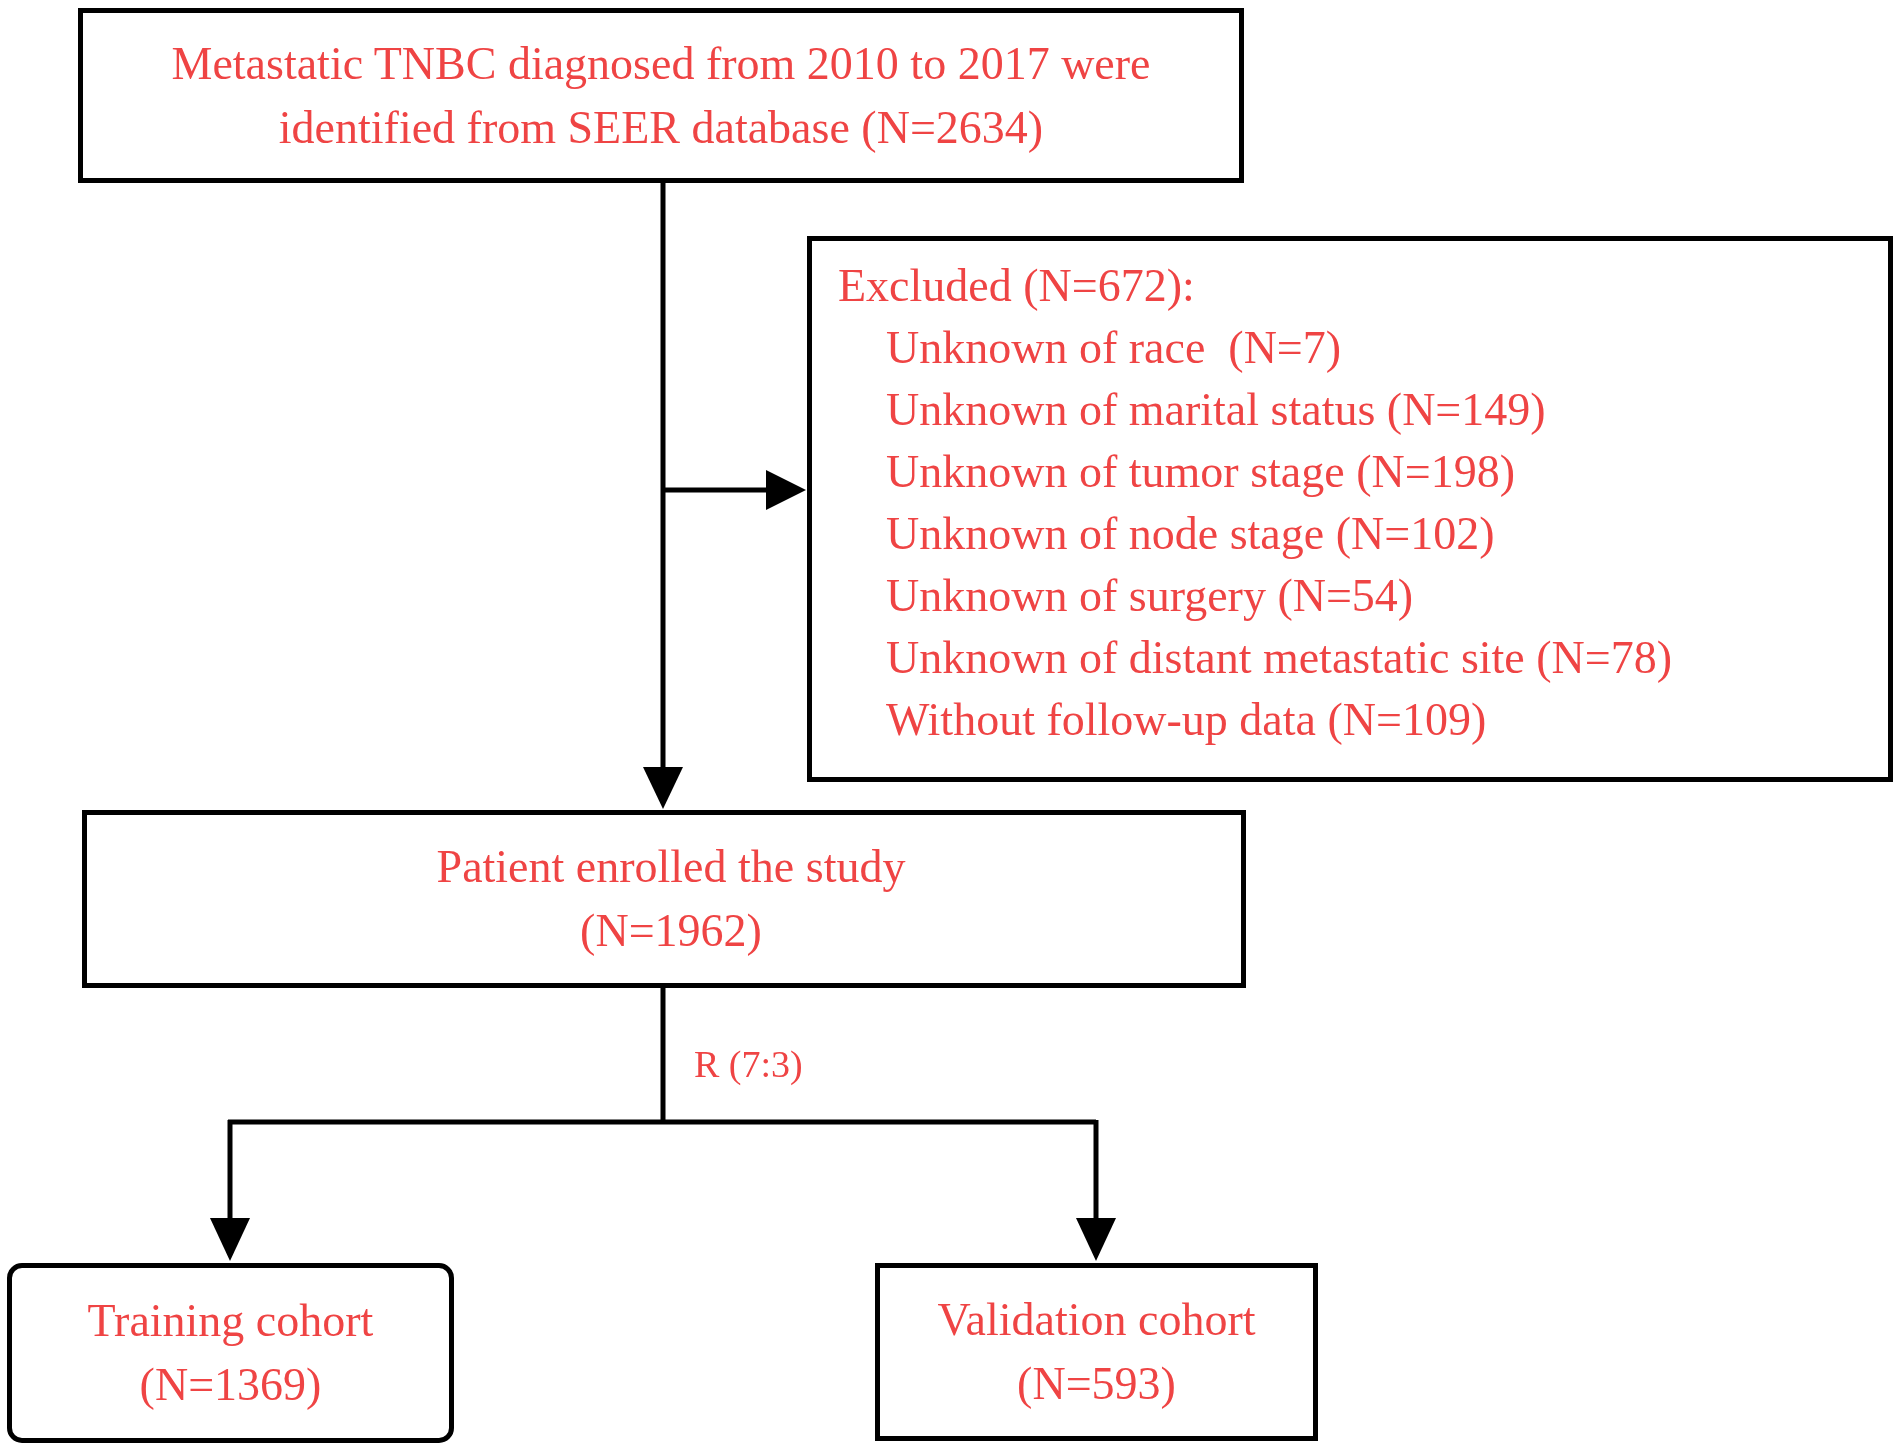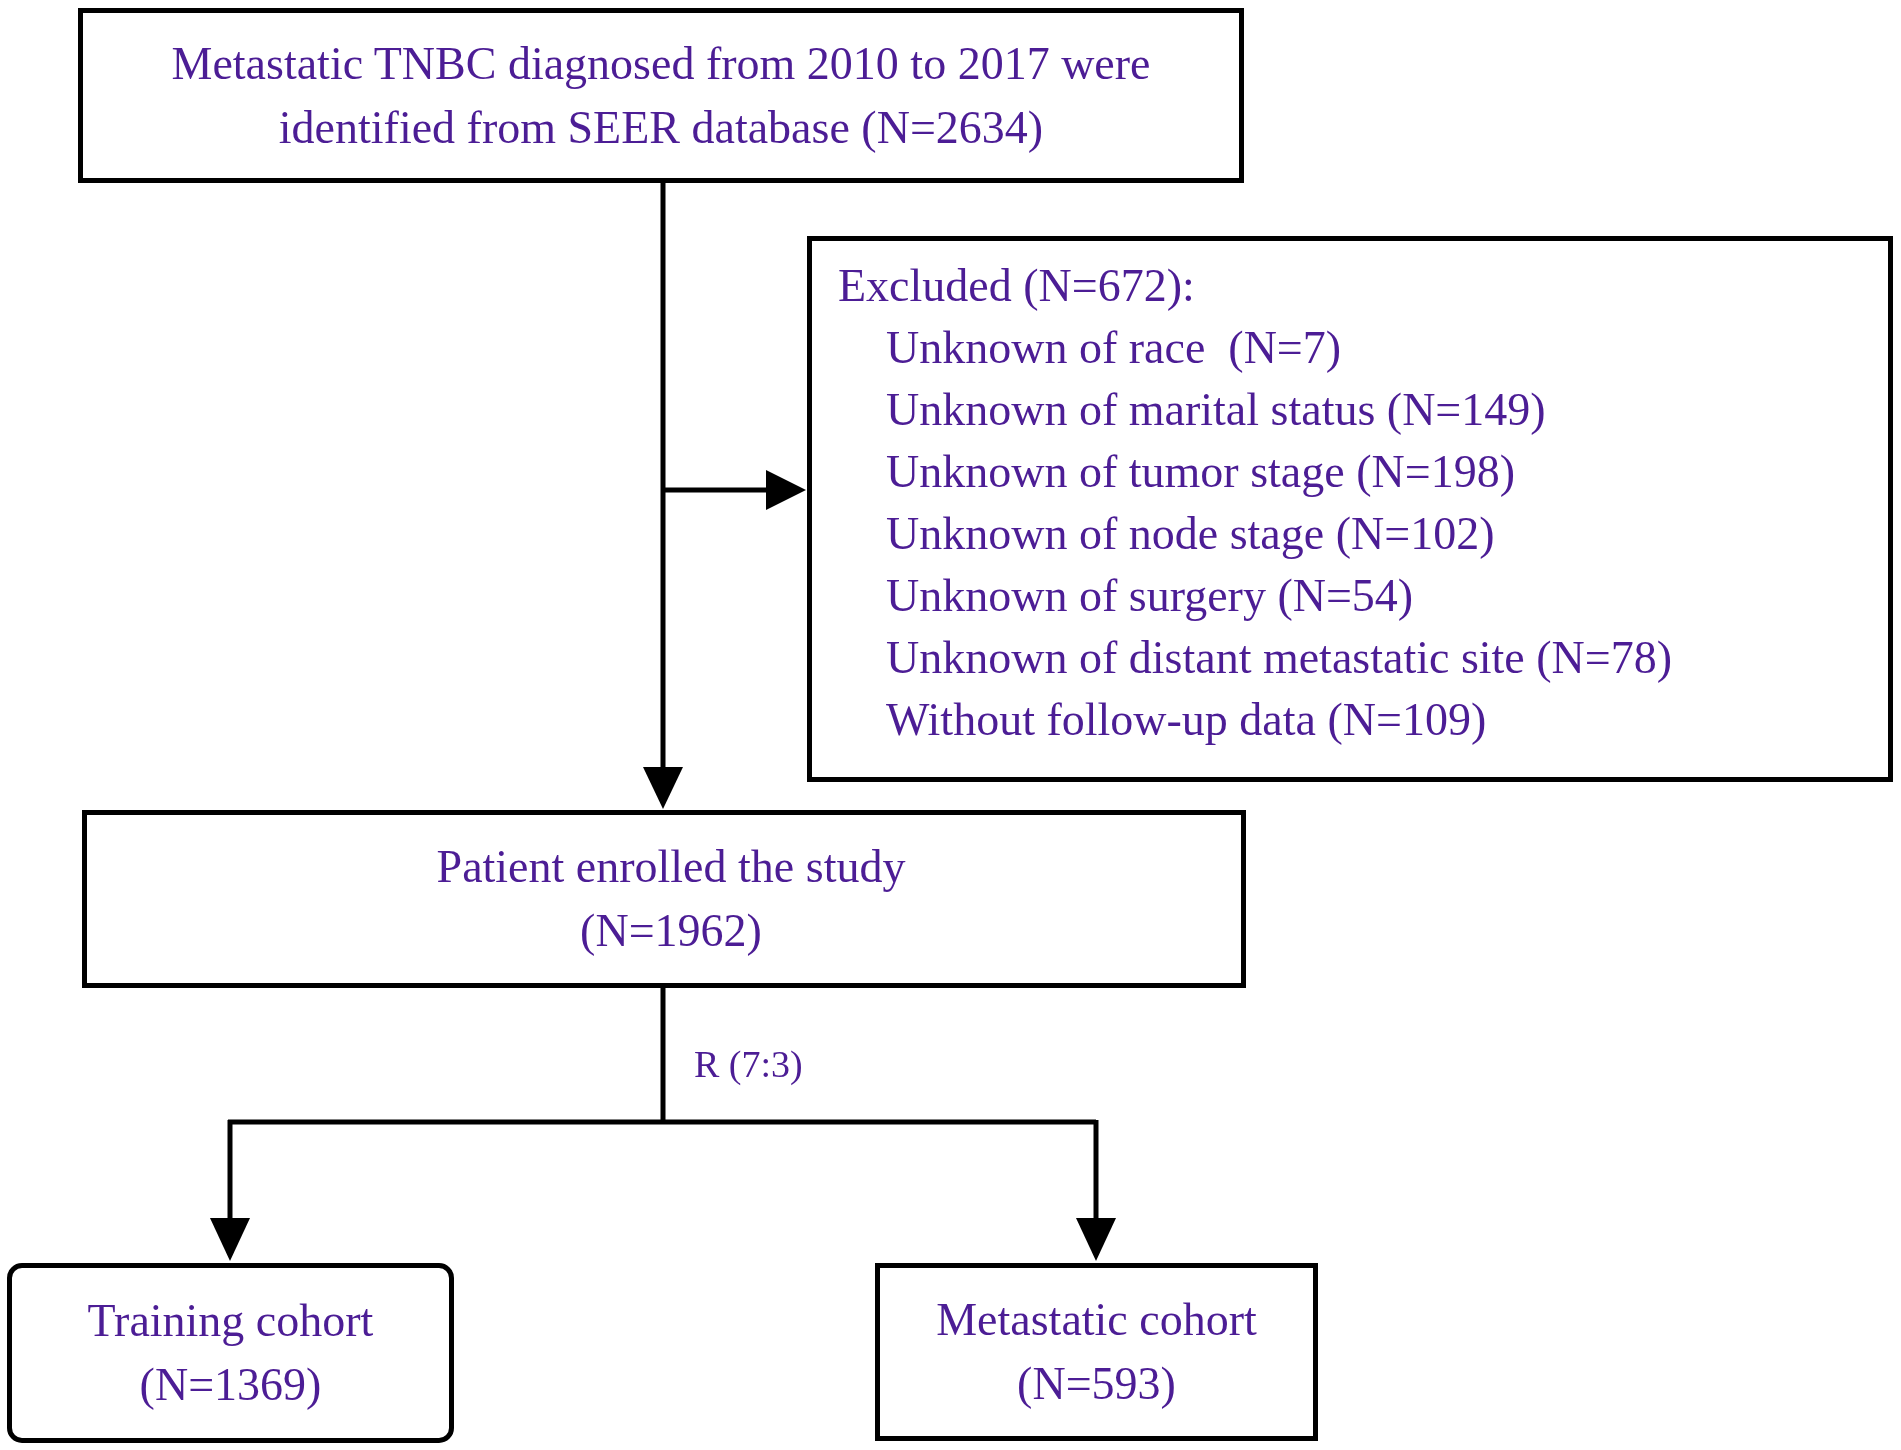--- a/index.html
+++ b/index.html
@@ -6,21 +6,21 @@
     margin: 0;
     padding: 0;
     background: #ffffff;
   }
   .canvas {
     position: relative;
     width: 1901px;
     height: 1450px;
     background: #ffffff;
     font-family: "Liberation Serif", "DejaVu Serif", serif;
-    color: #4c1d95;
+    color: #ef4444;
     overflow: hidden;
   }
   .connectors {
     position: absolute;
     left: 0;
     top: 0;
     width: 1901px;
     height: 1450px;
     pointer-events: none;
   }
@@ -104,17 +104,17 @@
   </div>
 
   <div class="r-label">R (7:3)</div>
 
   <div class="box centered box-training">
     <div>Training cohort</div>
     <div>(N=1369)</div>
   </div>
 
   <div class="box centered box-validation">
-    <div>Metastatic cohort</div>
+    <div>Validation cohort</div>
     <div>(N=593)</div>
   </div>
 
 </div>
 
 </body></html>

